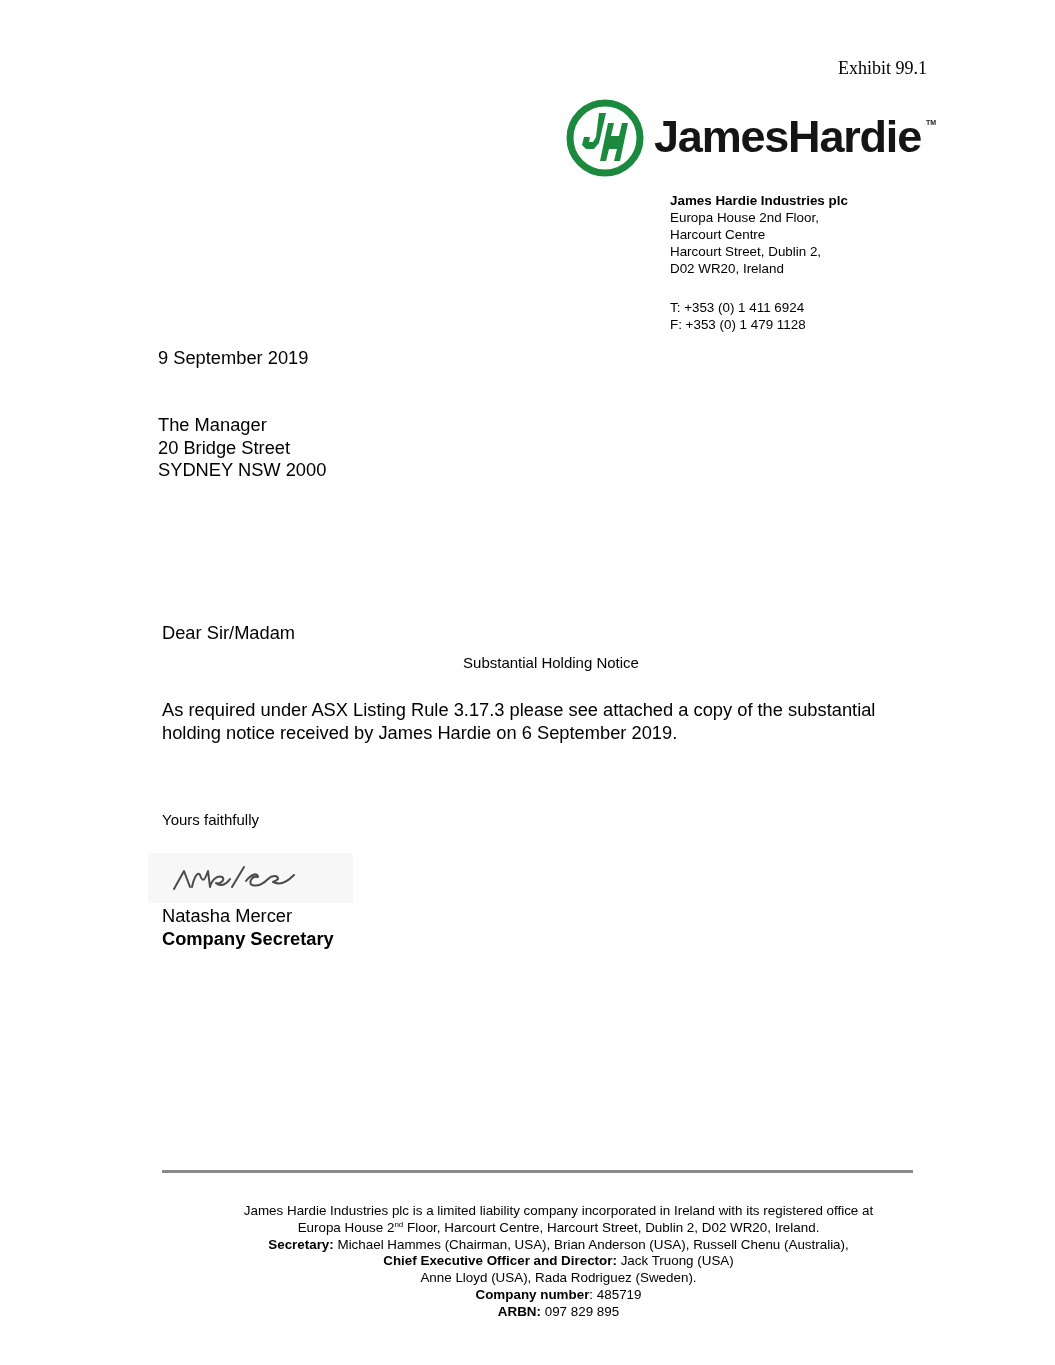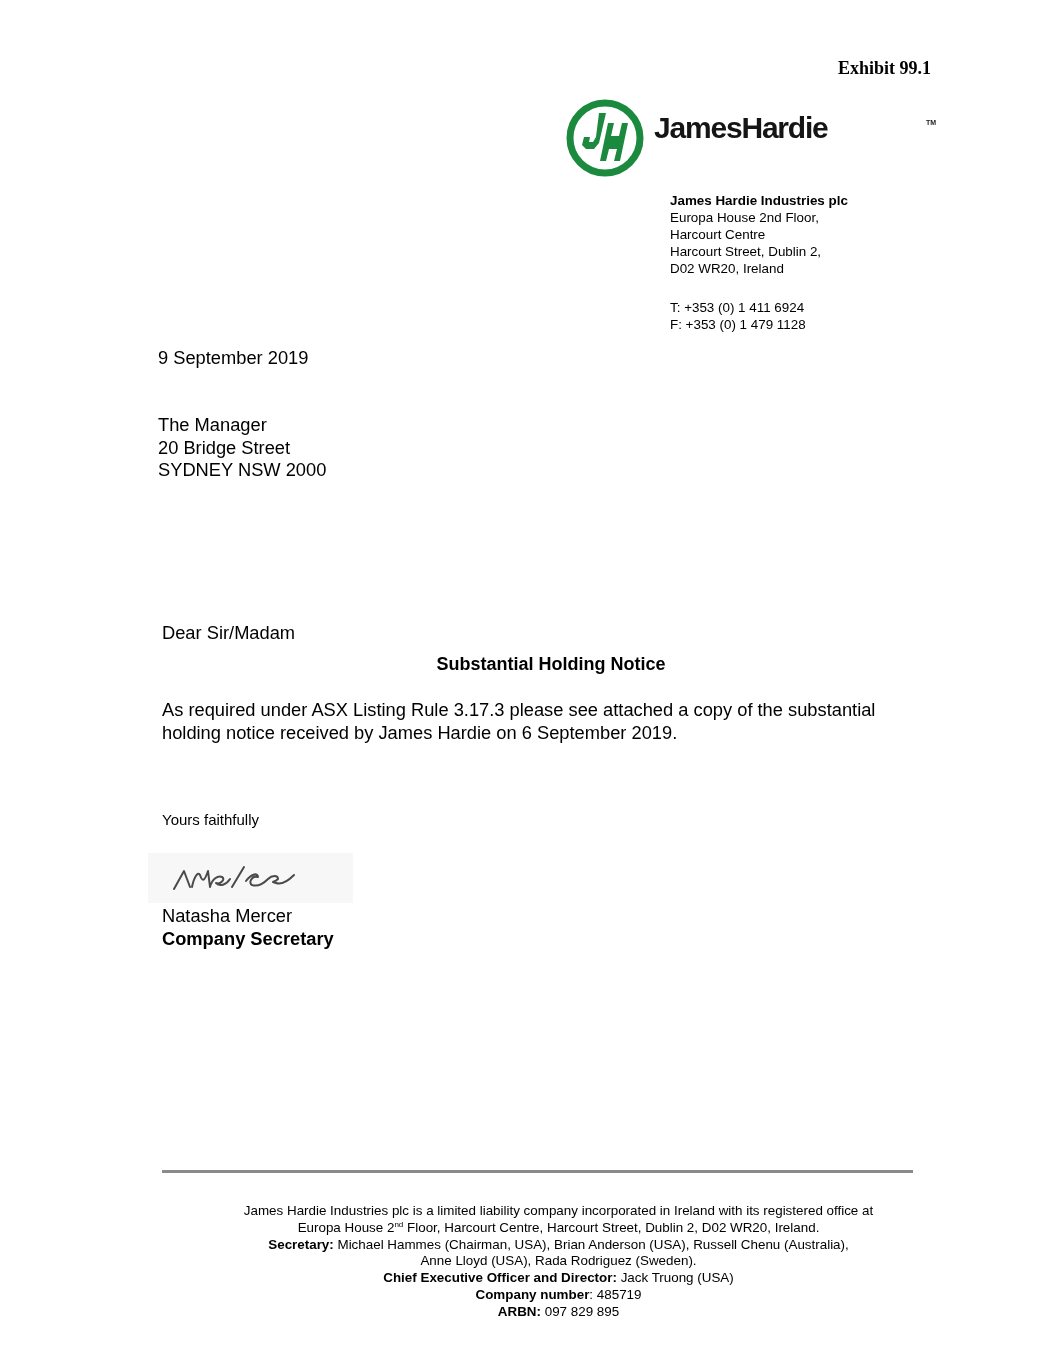--- a/index.html
+++ b/index.html
@@ -1,29 +1,29 @@
 <!DOCTYPE html>
 <html><head>
   <meta charset="utf-8">
   <style>
     html, body { margin: 0; padding: 0; background: #ffffff; }
     body { width: 1055px; height: 1365px; position: relative; overflow: hidden; color: #000; font-family: "Liberation Sans", sans-serif; }
     .abs { position: absolute; }
-    .exhibit { left: 838px; top: 58px; font-family: "Liberation Serif", serif; font-size: 18px; white-space: nowrap; font-weight: bold; }
+    .exhibit { left: 838px; top: 58px; font-family: "Liberation Serif", serif; font-size: 18px; white-space: nowrap; }
     .logo { left: 566px; top: 99px; width: 372px; height: 80px; }
     .logo-mark { position: absolute; left: 0; top: 0; width: 78px; height: 78px; }
-    .logo-word { position: absolute; left: 88px; top: 12px; font-family: "Liberation Sans", sans-serif; font-weight: bold; font-size: 30px; letter-spacing: -1.2px; color: #151515; white-space: nowrap; }
+    .logo-word { position: absolute; left: 88px; top: 12px; font-family: "Liberation Sans", sans-serif; font-weight: bold; font-size: 45px; letter-spacing: -1.2px; color: #151515; white-space: nowrap; }
     .logo-tm { position: absolute; left: 360px; top: 20px; font-size: 7px; font-weight: bold; color: #222; }
     .addr { left: 670px; top: 192px; font-size: 13.4px; line-height: 17px; white-space: nowrap; }
     .addr .b { font-weight: bold; }
     .addr .gap { height: 22px; }
     .date { left: 158px; top: 347px; font-size: 18.3px; white-space: nowrap; }
     .recipient { left: 158px; top: 414px; font-size: 18.3px; line-height: 22.5px; white-space: nowrap; }
     .salutation { left: 162px; top: 622px; font-size: 18.3px; white-space: nowrap; }
-    .subject { left: 162px; top: 654px; width: 778px; text-align: center; font-weight: bold; font-size: 18px; white-space: nowrap; }
+    .subject { left: 162px; top: 654px; width: 778px; text-align: center; font-weight: normal; font-size: 15px; white-space: nowrap; }
     .body-text { left: 162px; top: 699px; font-size: 18.3px; line-height: 22.5px; white-space: nowrap; }
     .closing { left: 162px; top: 811px; font-size: 15px; white-space: nowrap; }
     .signature { left: 148px; top: 853px; width: 205px; height: 50px; background: #f7f7f7; }
     .signer { left: 162px; top: 904px; font-size: 18.3px; line-height: 23px; white-space: nowrap; }
     .signer .title { font-weight: bold; }
     .footer-rule { left: 162px; top: 1170px; width: 751px; height: 3px; background: #8a8a8a; }
     .footer { left: 162px; top: 1179px; width: 793px; text-align: center; font-size: 13.4px; line-height: 16.8px; margin-top: 24px; }
     .footer .b { font-weight: bold; }
     .footer sup { font-size: 8px; vertical-align: 5px; line-height: 0; }
     .footer .line { white-space: nowrap; }
@@ -87,17 +87,17 @@
   <div>Natasha Mercer</div>
   <div class="title">Company Secretary</div>
 </div>
 
 <div class="abs footer-rule"></div>
 
 <div class="abs footer">
   <div class="line">James Hardie Industries plc is a limited liability company incorporated in Ireland with its registered office at</div>
   <div class="line"><span>Europa House 2</span><sup>nd</sup><span> Floor, Harcourt Centre, Harcourt Street, Dublin 2, D02 WR20, Ireland.</span></div>
   <div class="line"><span class="b">Secretary:</span><span> Michael Hammes (Chairman, USA), Brian Anderson (USA), Russell Chenu (Australia),</span></div>
+  <div class="line"><span class="b">Chief Executive Officer and Director:</span><span> Jack Truong (USA)</span></div>
   <div class="line">Anne Lloyd (USA), Rada Rodriguez (Sweden).</div>
-  <div class="line"><span class="b">Chief Executive Officer and Director:</span><span> Jack Truong (USA)</span></div>
   <div class="line"><span class="b">Company number</span><span>: 485719</span></div>
   <div class="line"><span class="b">ARBN:</span><span> 097 829 895</span></div>
 </div>
 
 </body></html>

